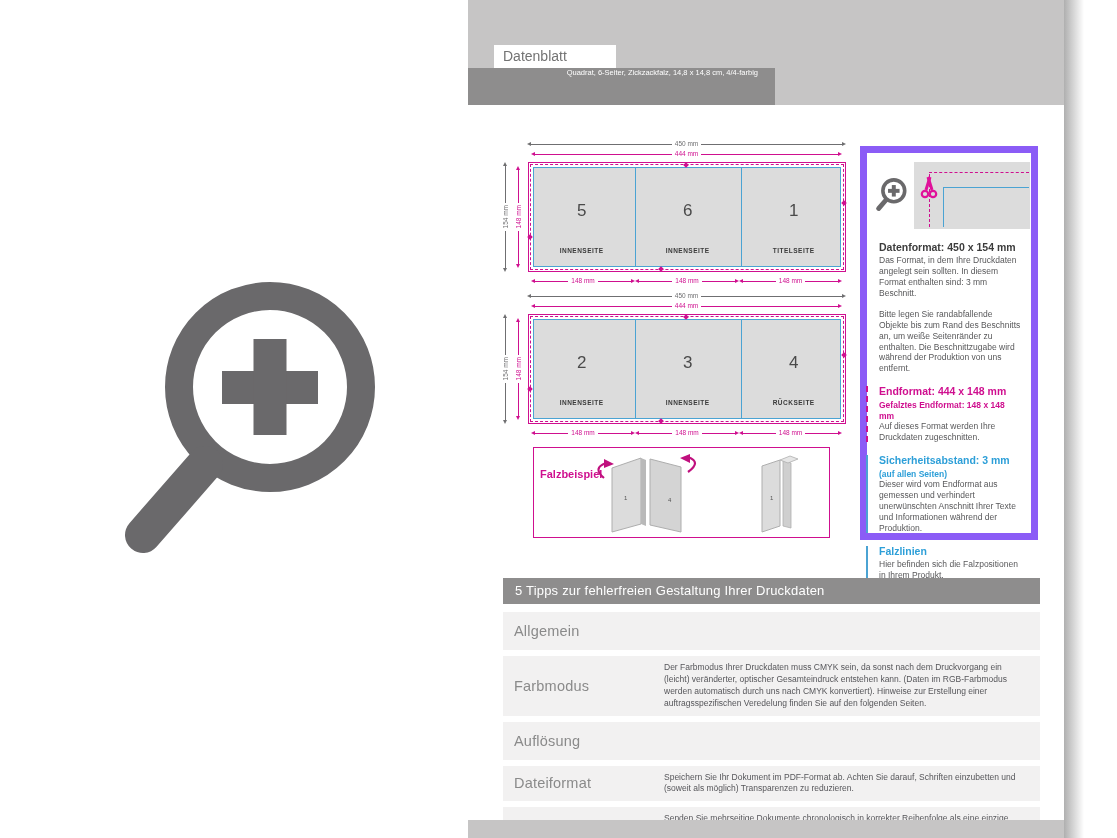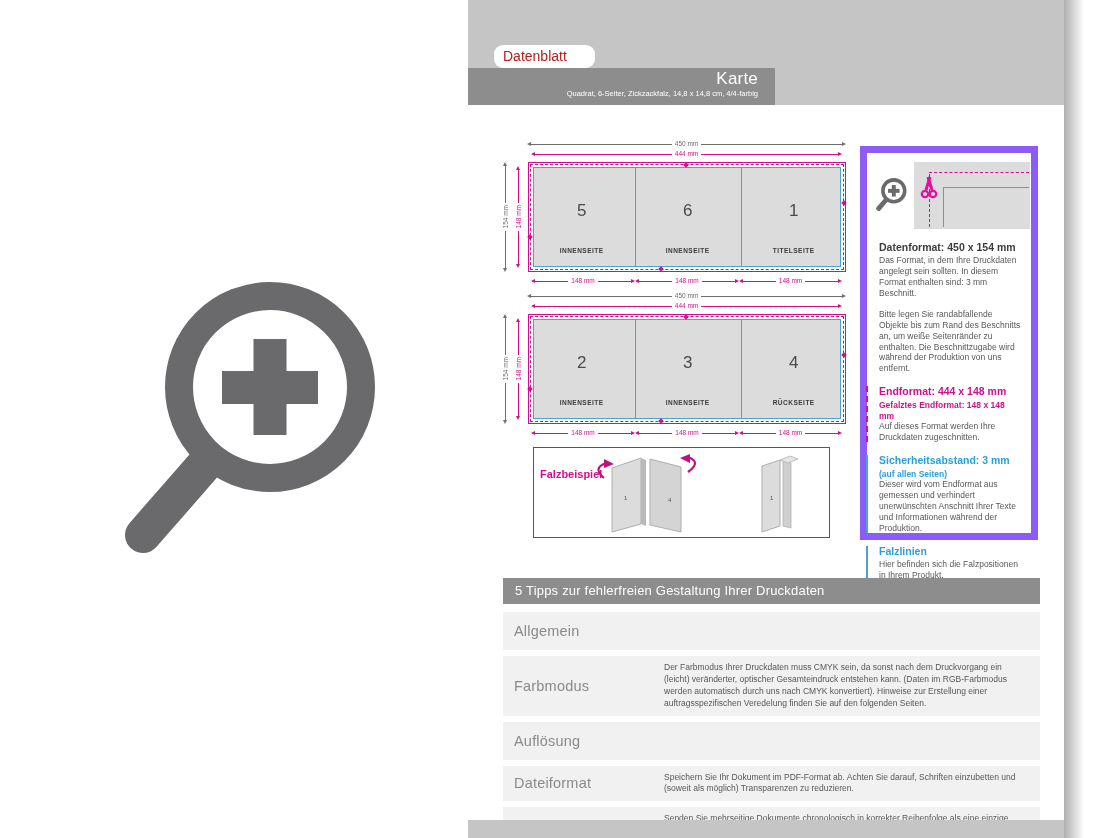--- a/index.html
+++ b/index.html
@@ -10,22 +10,22 @@
   
   .big-magnifier { position:absolute; left:105px; top:272px; }
 
   
   .page { position:absolute; left:468px; top:0; width:596px; height:838px; background:#fff; }
   .page-shadow { position:absolute; left:1064px; top:0; width:20px; height:838px;
                  background:linear-gradient(to right, rgba(110,110,110,.55), rgba(255,255,255,0)); }
 
   
   .hdr-block { position:absolute; left:0; top:0; width:596px; height:105px; background:#c6c5c5; }
-  .hdr-tab { position:absolute; left:26px; top:45px; width:101px; height:23px; background:#ffffff;
-             color:#b91c1c; font-size:14px; line-height:23px; padding-left:9px;border-radius:9px; }
+  .hdr-tab { position:absolute; left:26px; top:45px; width:122px; height:23px; background:#ffffff;
+             color:#737373; font-size:14px; line-height:23px; padding-left:9px; }
   .hdr-banner { position:absolute; left:0; top:68px; width:307px; height:37px; background:#8e8d8d;
                 color:#fff; text-align:right; padding-right:17px; }
   .hdr-title { font-size:17px; line-height:21px; font-weight:400; letter-spacing:.2px; }
   .hdr-sub { font-size:7.5px; line-height:10px; font-weight:400; }
 
   
   .dim-h { position:absolute; display:flex; align-items:center; height:8px; color:#6f6f71; }
   .dim-h::before { content:""; border-top:2.5px solid transparent; border-bottom:2.5px solid transparent; border-right:4px solid currentColor; }
   .dim-h::after  { content:""; border-top:2.5px solid transparent; border-bottom:2.5px solid transparent; border-left:4px solid currentColor; }
   .dim-h .seg { flex:1; height:0; border-top:1px solid currentColor; }
@@ -96,21 +96,20 @@
     <rect x="148.5" y="67" width="33" height="96" fill="#6a696b"></rect>
     <line x1="100" y1="192" x2="38" y2="263" stroke="#6a696b" stroke-width="36" stroke-linecap="round"></line>
   </svg>
 
   <div class="page">
 
     <div class="hdr-block">
       <div class="hdr-tab">Datenblatt</div>
     </div>
     <div class="hdr-banner">
-      <div class="hdr-title">Karte</div>
       <div class="hdr-sub">Quadrat, 6-Seiter, Zickzackfalz, 14,8 x 14,8 cm, 4/4-farbig</div>
     </div>
 
     <div style="position:absolute;left:27px;top:140px;width:360px;height:150px;">
       <div class="dim-h" style="left:32px;top:0;width:319px;">
         <span class="seg"></span>
           <span class="lbl">450 mm</span>
           <span class="seg"></span>
       </div>
       <div class="dim-h magenta" style="left:36px;top:10px;width:311px;">

